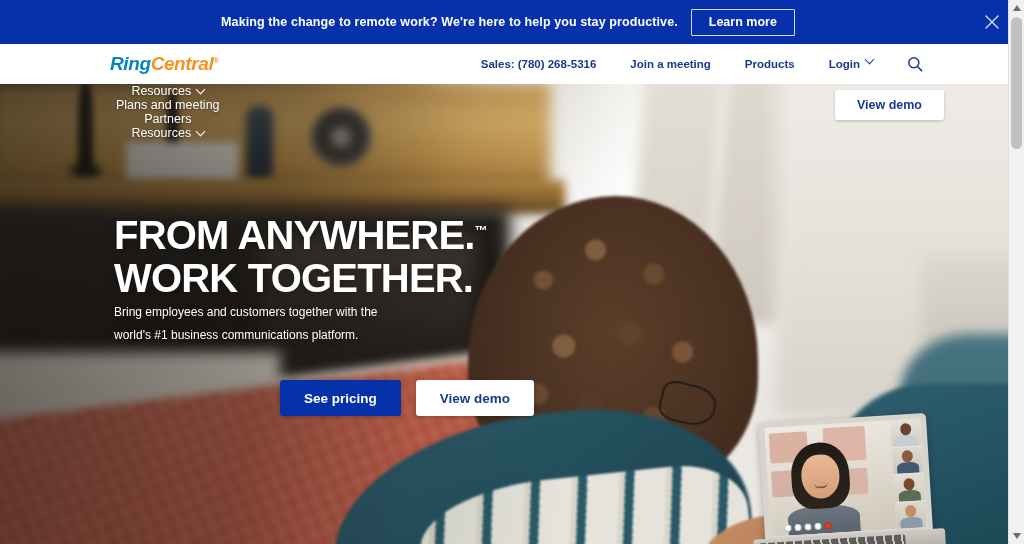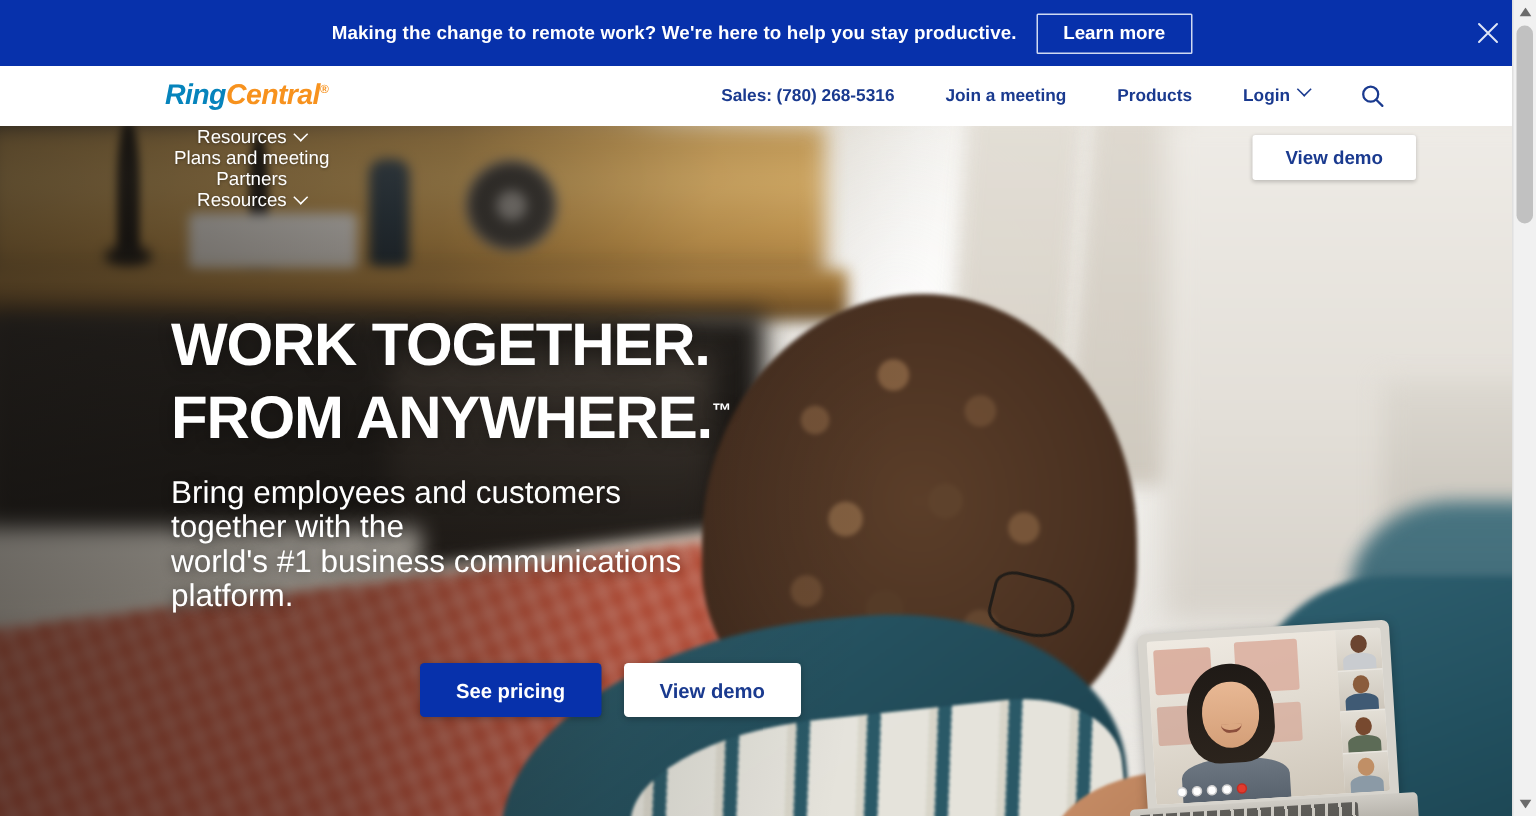--- a/index.html
+++ b/index.html
@@ -379,21 +379,21 @@
   
   .hero-copy{ position:absolute; left:114px; top:125px; z-index:15; width:420px; }
   .headline{
     color:#fff; font-size:40px; line-height:43px; font-weight:700;
     letter-spacing:-.8px; text-shadow:0 2px 10px rgba(0,0,0,.32);
   }
   .headline .tm{
     font-size:13px; vertical-align:super; font-weight:700; letter-spacing:0;
   }
   .subhead{
-    margin-top:16px; color:#fff; font-size:21px; line-height:23px;
+    margin-top:1px; color:#fff; font-size:12px; line-height:23px;
     font-weight:400; text-shadow:0 1px 8px rgba(0,0,0,.45); max-width:380px;
   }
   .cta-row{ margin-top:33px; display:flex; gap:15px;justify-content:flex-end; }
   .btn-primary{
     height:36px; padding:0 24px; background:#0731ab; color:#fff;
     font-size:13.5px; font-weight:700; border:none; border-radius:3px;
     cursor:pointer; font-family:"Liberation Sans", sans-serif;
     display:flex; align-items:center; justify-content:center;
     box-shadow:0 1px 4px rgba(0,0,0,.25);
   }
@@ -566,24 +566,24 @@
         <div class="nav-item">
           <span>Resources</span>
           <span class="caret"></span>
         </div>
       </div>
       <button class="nav-demo">View demo</button>
     </div>
 
     <div class="hero-copy">
       <div class="headline">
-        <div>WORK TOGETHER.</div>
         <div>
           <span>FROM ANYWHERE.</span><span class="tm">™</span>
         </div>
+        <div>WORK TOGETHER.</div>
       </div>
       <div class="subhead">
         <div>Bring employees and customers together with the</div>
         <div>world's #1 business communications platform.</div>
       </div>
       <div class="cta-row">
         <button class="btn-primary">See pricing</button>
         <button class="btn-secondary">View demo</button>
       </div>
     </div>

